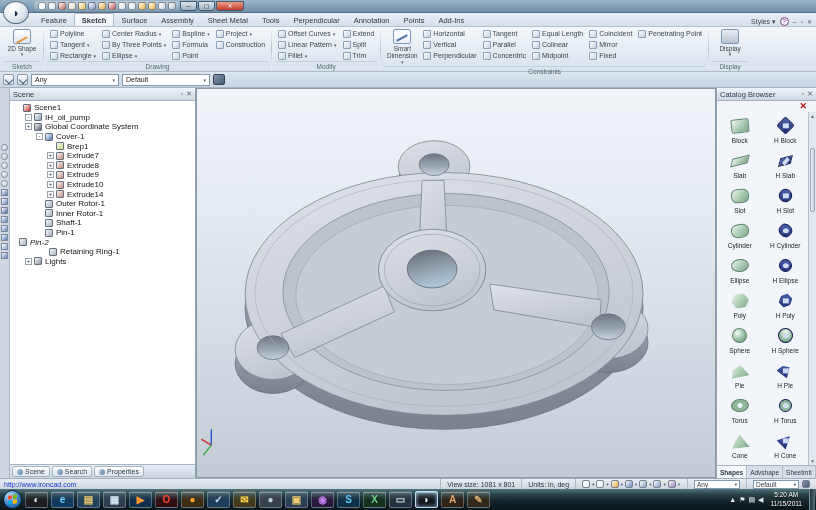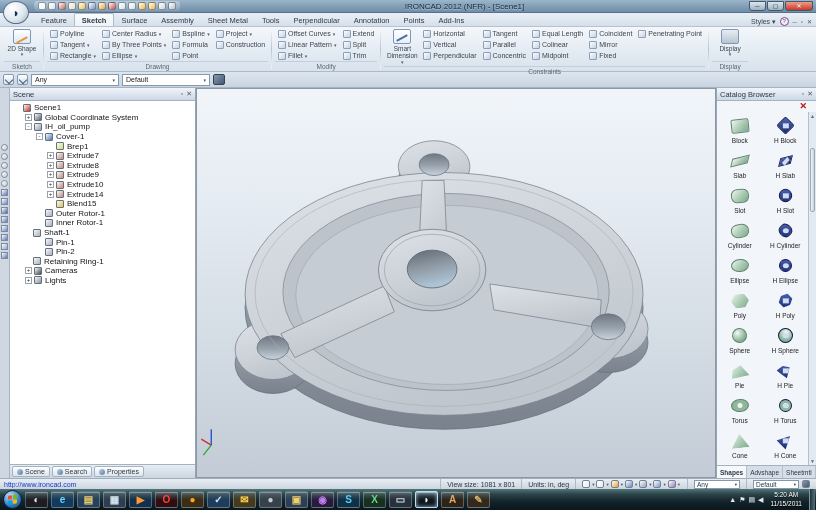--- a/index.html
+++ b/index.html
@@ -145,21 +145,20 @@
         <span class="qat-ico" style="background: linear-gradient(135deg, rgb(255, 255, 255), rgb(126, 151, 200));"></span>
         <span class="qat-ico" style="background: linear-gradient(135deg, rgb(255, 255, 255), rgb(232, 168, 56));"></span>
         <span class="qat-ico" style="background: linear-gradient(135deg, rgb(255, 255, 255), rgb(200, 80, 80));"></span>
         <span class="qat-ico" style="background: linear-gradient(135deg, rgb(255, 255, 255), rgb(221, 227, 234));"></span>
         <span class="qat-ico" style="background: linear-gradient(135deg, rgb(255, 255, 255), rgb(221, 227, 234));"></span>
         <span class="qat-ico" style="background: linear-gradient(135deg, rgb(255, 255, 255), rgb(244, 185, 62));"></span>
         <span class="qat-ico" style="background: linear-gradient(135deg, rgb(255, 255, 255), rgb(244, 185, 62));"></span>
         <span class="qat-ico" style="background: linear-gradient(135deg, rgb(255, 255, 255), rgb(207, 214, 222));"></span>
         <span class="qat-ico" style="background: linear-gradient(135deg, rgb(255, 255, 255), rgb(185, 195, 205));"></span>
       </div>
-    <div class="win-title">IRONCAD 2012 (NFR) - [Scene1]</div>
     <div class="win-controls">
       <div class="wc">─</div>
       <div class="wc">▢</div>
       <div class="wc close">✕</div>
     </div>
   </div>
 
   <div class="tabrow">
     <div style="display:flex;align-items:flex-end;">
         <div class="rtab">Feature</div>
@@ -430,28 +429,28 @@
           <span>✕</span>
         </span>
       </div>
       <div class="tree">
           <div class="trow" style="padding-left: 4px;">
             <span class="texp empty"></span>
             <span class="tico" style="background: linear-gradient(135deg, rgb(246, 249, 251), rgb(204, 51, 34));"></span>
             <span class="tlabel">Scene1</span>
           </div>
           <div class="trow" style="padding-left: 15px;">
+            <span class="texp">-</span>
+            <span class="tico" style="background: linear-gradient(135deg, rgb(246, 249, 251), rgb(143, 160, 180));"></span>
+            <span class="tlabel">IH_oil_pump</span>
+          </div>
+          <div class="trow" style="padding-left: 15px;">
             <span class="texp">+</span>
             <span class="tico" style="background: linear-gradient(135deg, rgb(246, 249, 251), rgb(86, 96, 108));"></span>
             <span class="tlabel">Global Coordinate System</span>
-          </div>
-          <div class="trow" style="padding-left: 15px;">
-            <span class="texp">-</span>
-            <span class="tico" style="background: linear-gradient(135deg, rgb(246, 249, 251), rgb(143, 160, 180));"></span>
-            <span class="tlabel">IH_oil_pump</span>
           </div>
           <div class="trow" style="padding-left: 26px;">
             <span class="texp">-</span>
             <span class="tico" style="background: linear-gradient(135deg, rgb(246, 249, 251), rgb(74, 120, 184));"></span>
             <span class="tlabel">Cover-1</span>
           </div>
           <div class="trow" style="padding-left: 37px;">
             <span class="texp empty"></span>
             <span class="tico" style="background: linear-gradient(135deg, rgb(246, 249, 251), rgb(206, 222, 120));"></span>
             <span class="tlabel">Brep1</span>
@@ -474,59 +473,49 @@
           <div class="trow" style="padding-left: 37px;">
             <span class="texp">+</span>
             <span class="tico" style="background: linear-gradient(135deg, rgb(246, 249, 251), rgb(200, 136, 120));"></span>
             <span class="tlabel">Extrude10</span>
           </div>
           <div class="trow" style="padding-left: 37px;">
             <span class="texp">+</span>
             <span class="tico" style="background: linear-gradient(135deg, rgb(246, 249, 251), rgb(200, 136, 120));"></span>
             <span class="tlabel">Extrude14</span>
           </div>
-          <div class="trow" style="padding-left: 37px;">
-            <span class="texp empty"></span>
-            <span class="tico" style="background: linear-gradient(135deg, rgb(246, 249, 251), rgb(224, 192, 64));"></span>
-            <span class="tlabel">Blend15</span>
-          </div>
           <div class="trow" style="padding-left: 26px;">
             <span class="texp empty"></span>
             <span class="tico" style="background: linear-gradient(135deg, rgb(246, 249, 251), rgb(168, 176, 186));"></span>
             <span class="tlabel">Outer Rotor-1</span>
           </div>
           <div class="trow" style="padding-left: 26px;">
             <span class="texp empty"></span>
             <span class="tico" style="background: linear-gradient(135deg, rgb(246, 249, 251), rgb(168, 176, 186));"></span>
             <span class="tlabel">Inner Rotor-1</span>
           </div>
-          <div class="trow" style="padding-left: 14px;">
+          <div class="trow" style="padding-left: 26px;">
             <span class="texp empty"></span>
             <span class="tico" style="background: linear-gradient(135deg, rgb(246, 249, 251), rgb(168, 176, 186));"></span>
             <span class="tlabel">Shaft-1</span>
           </div>
           <div class="trow" style="padding-left: 26px;">
             <span class="texp empty"></span>
             <span class="tico" style="background: linear-gradient(135deg, rgb(246, 249, 251), rgb(168, 176, 186));"></span>
             <span class="tlabel">Pin-1</span>
           </div>
-          <div class="trow" style="padding-left: 26px;">
+          <div class="trow" style=" font-style: italic;">
             <span class="texp empty"></span>
             <span class="tico" style="background: linear-gradient(135deg, rgb(246, 249, 251), rgb(168, 176, 186));"></span>
             <span class="tlabel">Pin-2</span>
           </div>
-          <div class="trow" style="padding-left: 14px;">
+          <div class="trow" style="padding-left: 30px;">
             <span class="texp empty"></span>
             <span class="tico" style="background: linear-gradient(135deg, rgb(246, 249, 251), rgb(168, 176, 186));"></span>
             <span class="tlabel">Retaining Ring-1</span>
-          </div>
-          <div class="trow" style="padding-left: 15px;">
-            <span class="texp">+</span>
-            <span class="tico" style="background: linear-gradient(135deg, rgb(246, 249, 251), rgb(68, 74, 82));"></span>
-            <span class="tlabel">Cameras</span>
           </div>
           <div class="trow" style="padding-left: 15px;">
             <span class="texp">+</span>
             <span class="tico" style="background: linear-gradient(135deg, rgb(246, 249, 251), rgb(138, 146, 156));"></span>
             <span class="tlabel">Lights</span>
           </div>
         </div>
       <div class="panel-tabs">
         <div class="ptab">
             <span class="ptab-ico"></span>

